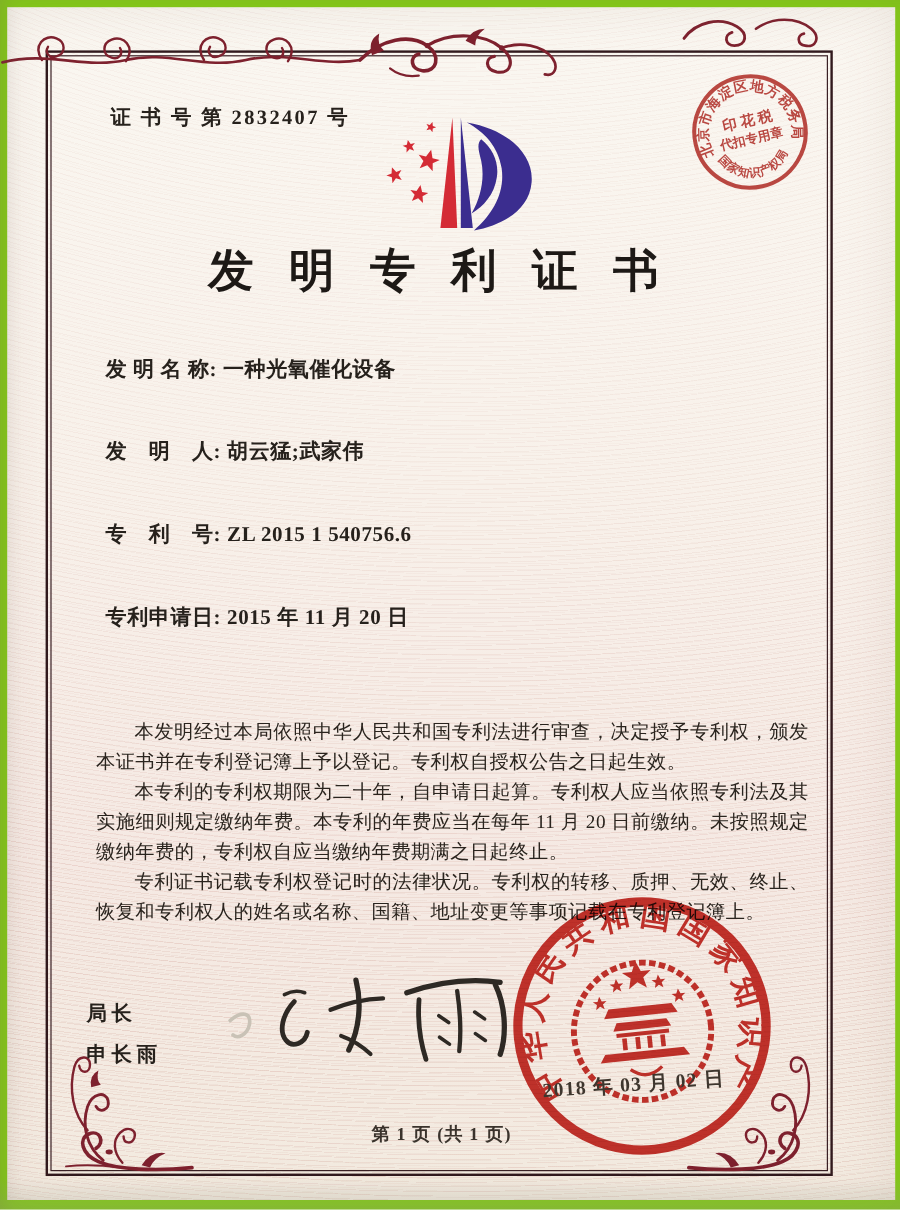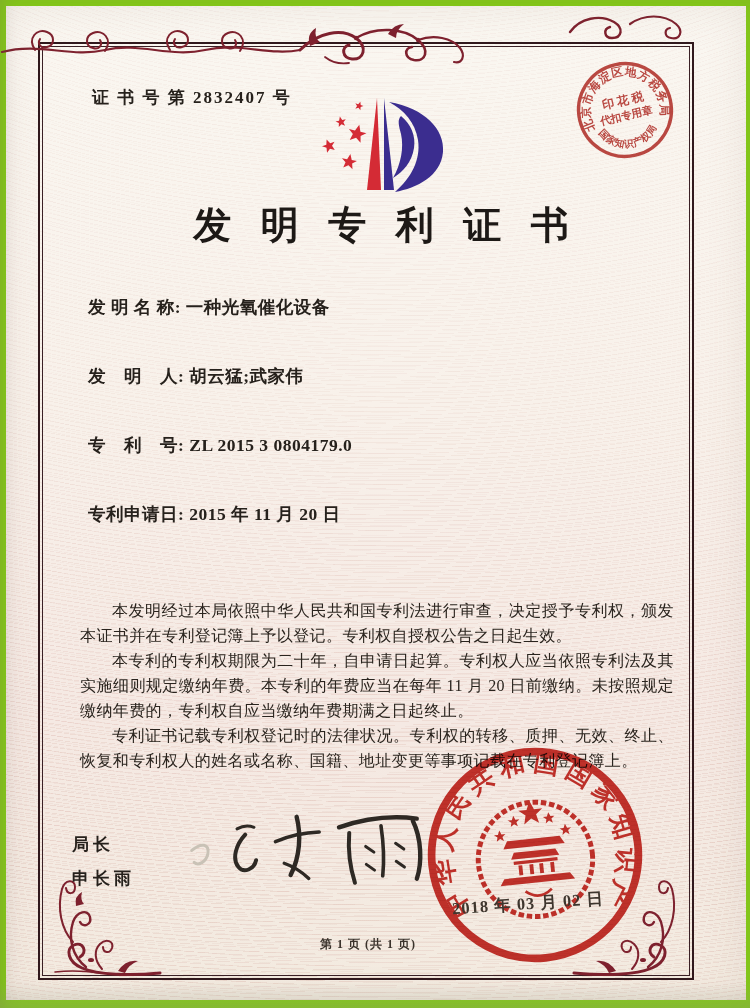--- a/index.html
+++ b/index.html
@@ -34,28 +34,28 @@
   }
   .vignette{position:absolute;inset:0;box-shadow:inset 0 0 46px rgba(125,105,92,.14), inset 10px 0 16px -8px rgba(110,95,85,.20);pointer-events:none;}
   .bottom-tint{position:absolute;left:0;right:0;bottom:0;height:26px;background:linear-gradient(180deg,transparent,rgba(150,162,140,.22));}
   .frame{
     position:absolute;left:38px;top:42px;width:656px;height:938px;
     border:2px solid #31191d;
   }
   .frame::after{content:"";position:absolute;inset:2px;border:1px solid #3a2025;}
   .abs{position:absolute;}
   .cert-no{left:92px;top:86px;font-size:17px;font-weight:700;color:var(--ink);letter-spacing:2px;white-space:pre;}
-  .title{left:38px;top:200px;width:656px;text-align:center;font-size:38px;font-weight:700;color:#1d1916;letter-spacing:10px;white-space:pre;margin-left:20px;}
+  .title{left:38px;top:200px;width:656px;text-align:center;font-size:38px;font-weight:700;color:#1d1916;letter-spacing:10px;white-space:pre;}
   .fields{left:88px;top:296px;display:flex;flex-direction:column;gap:46px;}
   .field-row{font-size:17.5px;line-height:23px;font-weight:700;color:var(--ink);letter-spacing:.5px;}
   .field-row .lbl{white-space:pre;}
   .paras{left:80px;top:598px;width:594px;color:#2a241e;}
   .paras p{font-size:16px;line-height:25px;text-indent:2em;font-weight:400;text-align:justify;letter-spacing:.4px;}
   .officials{left:72px;font-size:17px;font-weight:700;color:var(--ink);letter-spacing:4px;}
-  .footer{left:0px;top:936px;width:736px;text-align:center;font-size:12px;font-weight:600;color:#3a332c;letter-spacing:1px;}
+  .footer{left:0px;top:936px;width:736px;text-align:center;font-size:15px;font-weight:600;color:#3a332c;letter-spacing:1px;}
   .seal-date{left:452px;top:893px;font-size:16.5px;font-weight:700;color:#3e362e;letter-spacing:1px;transform:rotate(-4deg);z-index:6;white-space:pre;}
   svg{display:block;}
   .stamp-svg{opacity:.88;mix-blend-mode:multiply;}
   .seal-svg{opacity:.93;mix-blend-mode:multiply;z-index:5;}
   .orn{color:var(--ornament-red);}
 </style>
 </head>
 <body>
 
 <div class="photo">
@@ -157,21 +157,21 @@
       <path d="M92,12 C 128,18 148,40 146,62 C 144,86 120,98 98,102 C 114,88 124,70 121,50 C 118,32 107,20 92,12 Z
                M104,26 C 114,34 119,46 117,58 C 115,72 106,82 96,88 C 104,74 107,58 104,44 C 102,36 100,30 104,26 Z" fill-rule="evenodd"></path>
     </g>
   </svg>
 
   <div class="abs title">发 明 专 利 证 书</div>
 
   <div class="abs fields">
     <div class="field-row"><span class="lbl">发 明 名 称: </span><span>一种光氧催化设备</span></div>
     <div class="field-row"><span class="lbl">发　明　人: </span><span>胡云猛;武家伟</span></div>
-    <div class="field-row"><span class="lbl">专　利　号: </span><span>ZL 2015 3 0804179.0</span></div>
+    <div class="field-row"><span class="lbl">专　利　号: </span><span>ZL 2015 1 540756.6</span></div>
     <div class="field-row"><span class="lbl">专利申请日: </span><span>2015 年 11 月 20 日</span></div>
   </div>
 
   <div class="abs paras">
     <p>本发明经过本局依照中华人民共和国专利法进行审查，决定授予专利权，颁发本证书并在专利登记簿上予以登记。专利权自授权公告之日起生效。</p>
     <p>本专利的专利权期限为二十年，自申请日起算。专利权人应当依照专利法及其实施细则规定缴纳年费。本专利的年费应当在每年 11 月 20 日前缴纳。未按照规定缴纳年费的，专利权自应当缴纳年费期满之日起终止。</p>
     <p>专利证书记载专利权登记时的法律状况。专利权的转移、质押、无效、终止、恢复和专利权人的姓名或名称、国籍、地址变更等事项记载在专利登记簿上。</p>
   </div>
 
   <div class="abs officials" style="top:833px">局长</div>

